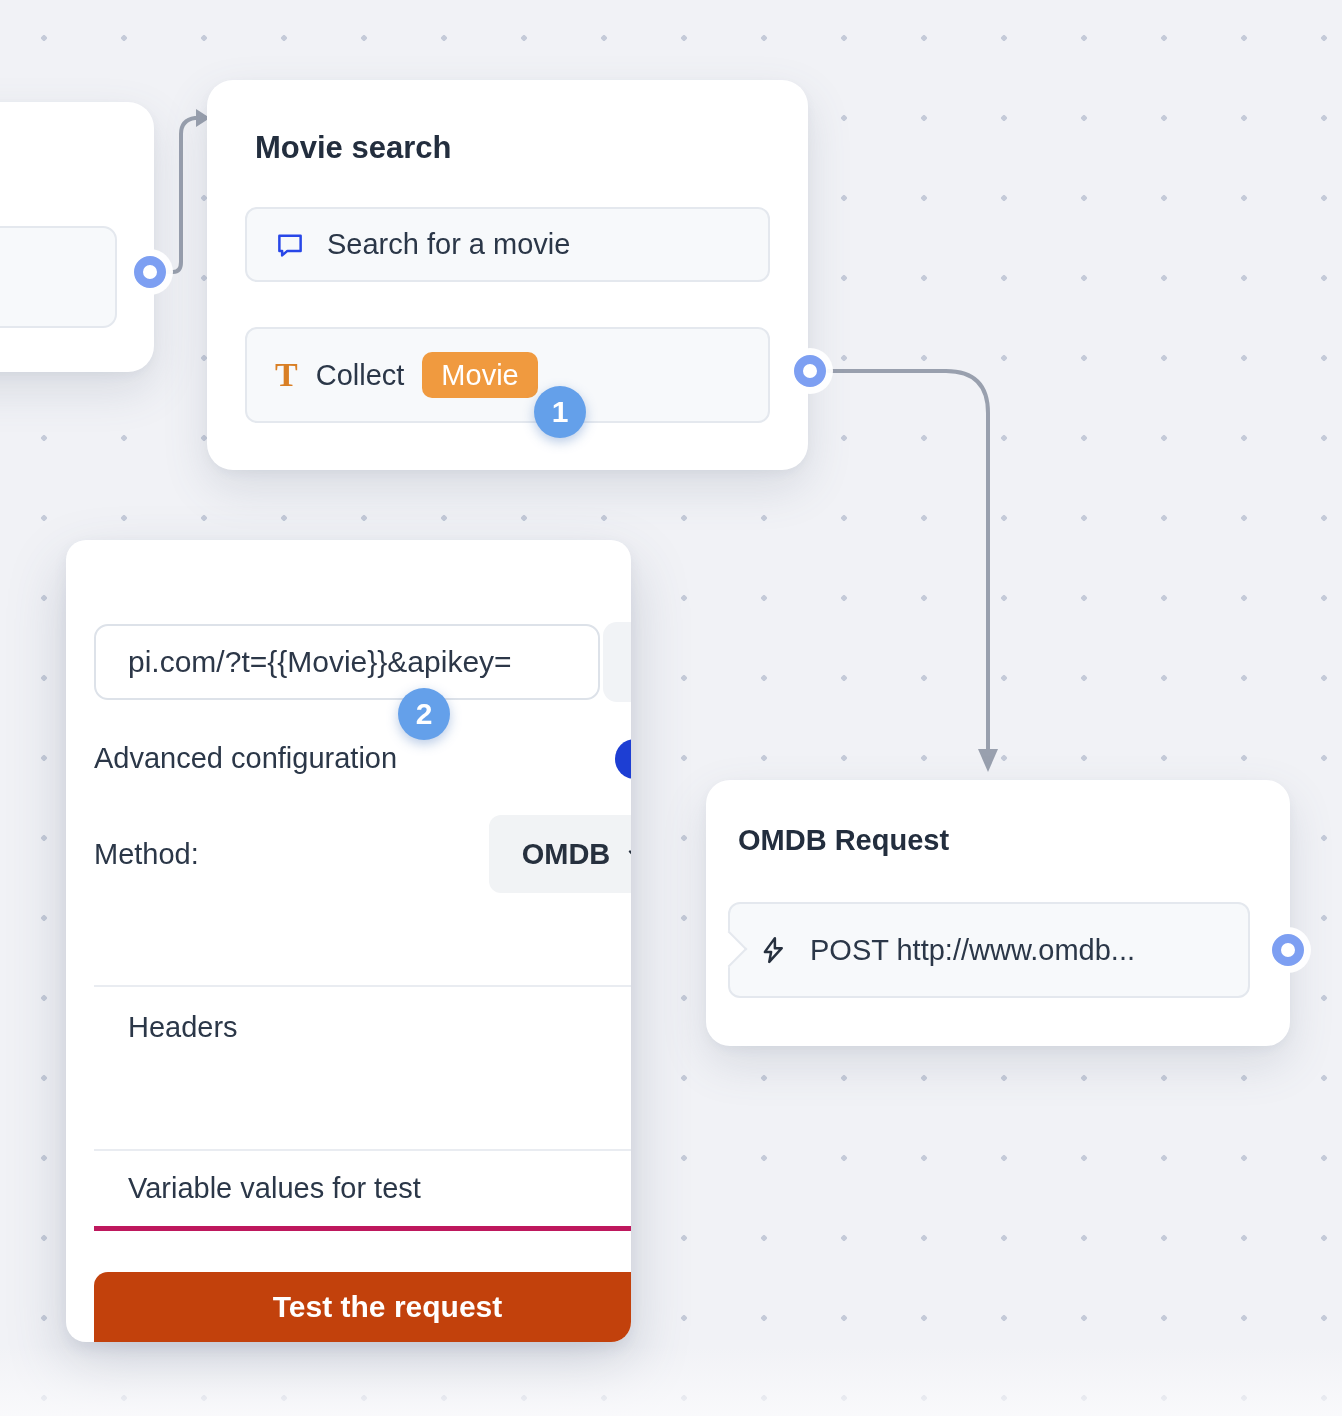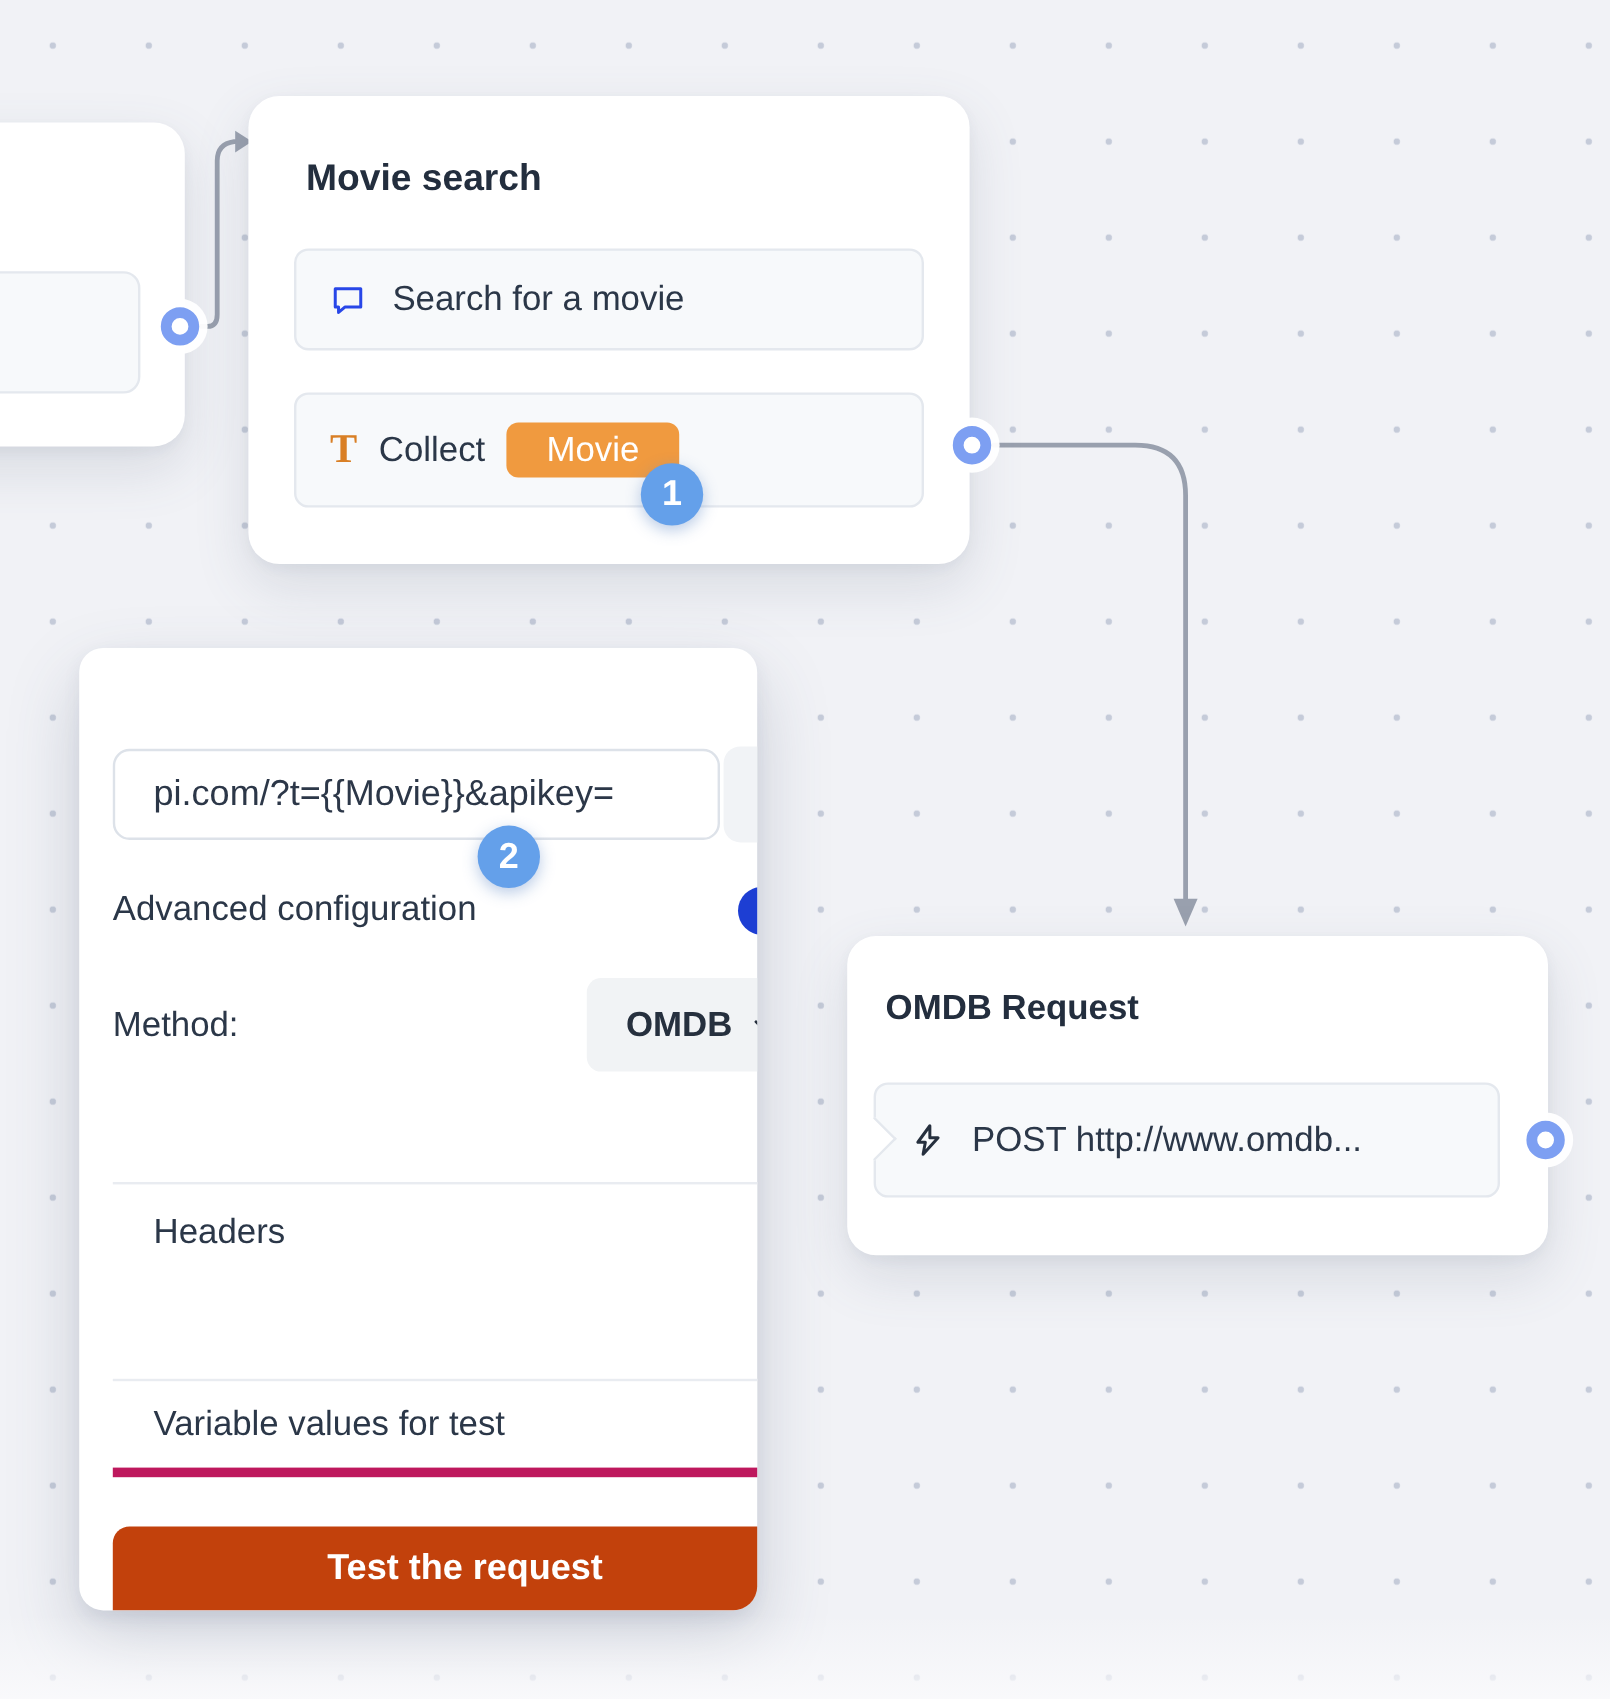--- a/index.html
+++ b/index.html
@@ -34,21 +34,21 @@
   
   .step-badge{
     position:absolute;width:52px;height:52px;border-radius:50%;
     background:#64a0ea;color:#fff;font-size:30px;font-weight:700;
     display:flex;align-items:center;justify-content:center;z-index:12;
     box-shadow:0 4px 12px rgba(100,140,200,.45);
   }
   
   .var-chip{
     background:#f09a3f;color:#fff;border-radius:10px;
-    padding:6px 33px;font-size:29px;line-height:1.2;text-align:center;
+    padding:6px 19px;font-size:29px;line-height:1.2;text-align:center;
   }
   .t-glyph{font-family:"Liberation Serif",serif;font-weight:700;font-size:34px;color:#d97f25;}
   
   .panel{
     position:absolute;left:66px;top:540px;width:565px;height:802px;
     background:#fff;border-radius:20px;z-index:10;overflow:hidden;
     box-shadow:0 26px 60px rgba(70,80,110,.22),0 6px 14px rgba(70,80,110,.08);
   }
   .icon-btn{
     position:absolute;background:#f1f3f6;border-radius:13px;border:none;
@@ -71,21 +71,21 @@
     position:absolute;left:423px;top:275px;width:192px;height:78px;border-radius:12px;
     background:#f1f3f5;display:flex;align-items:center;justify-content:center;gap:14px;
     font-size:29px;font-weight:700;color:#26303e;cursor:pointer;
   }
   .section-row{
     position:absolute;left:28px;width:587px;height:82px;box-sizing:border-box;
     display:flex;align-items:center;justify-content:space-between;
     padding:0 14px 0 34px;border-top:2px solid #e9ecf1;
     font-size:29px;color:#2b3748;cursor:pointer;background:#fff;
   }
-  .section-row.last{border-bottom:8px solid #be185d;gap:16px;}
+  .section-row.last{border-bottom:5px solid #be185d;gap:16px;}
   .test-btn{
     position:absolute;left:28px;top:732px;width:587px;height:70px;
     background:#c2410c;border:none;border-radius:14px 14px 0 0;
     color:#fff;font-family:"Liberation Sans",sans-serif;font-size:30px;font-weight:700;cursor:pointer;
   }
   
   .socket-notch{
     position:absolute;width:24px;height:24px;background:#fff;
     border-top:2px solid #e4e8ee;border-right:2px solid #e4e8ee;
     transform:rotate(45deg);z-index:3;
@@ -111,21 +111,21 @@
   <div class="node-card" style="left:-80px;top:102px;width:234px;height:270px;">
     <div class="node-row" style="left:20px;top:124px;width:177px;height:102px;border-radius:14px;"></div>
   </div>
   <div class="port" style="left:127px;top:249px;">
     <div class="port-ring"></div>
   </div>
 
   <div class="node-card" style="left:207px;top:80px;width:601px;height:390px;">
     <div class="node-title" style="left:48px;top:50px;font-size:31px;">Movie search</div>
 
-    <div class="node-row" style="left:38px;top:127px;width:525px;height:85px;">
+    <div class="node-row" style="left:38px;top:127px;width:525px;height:75px;">
       <span>
         <svg width="30" height="30" viewBox="0 0 24 24" fill="none" stroke="#2847e8" stroke-width="2" stroke-linejoin="round" stroke-linecap="round">
           <path d="M20.5 4.5 H3.5 v12.2 h2.2 v3.6 l4.2-3.6 h10.6 z"></path>
         </svg>
       </span>
       <span>Search for a movie</span>
     </div>
 
     <div class="node-row" style="left:38px;top:247px;width:525px;height:96px;gap:18px;">
       <span class="t-glyph">T</span>

